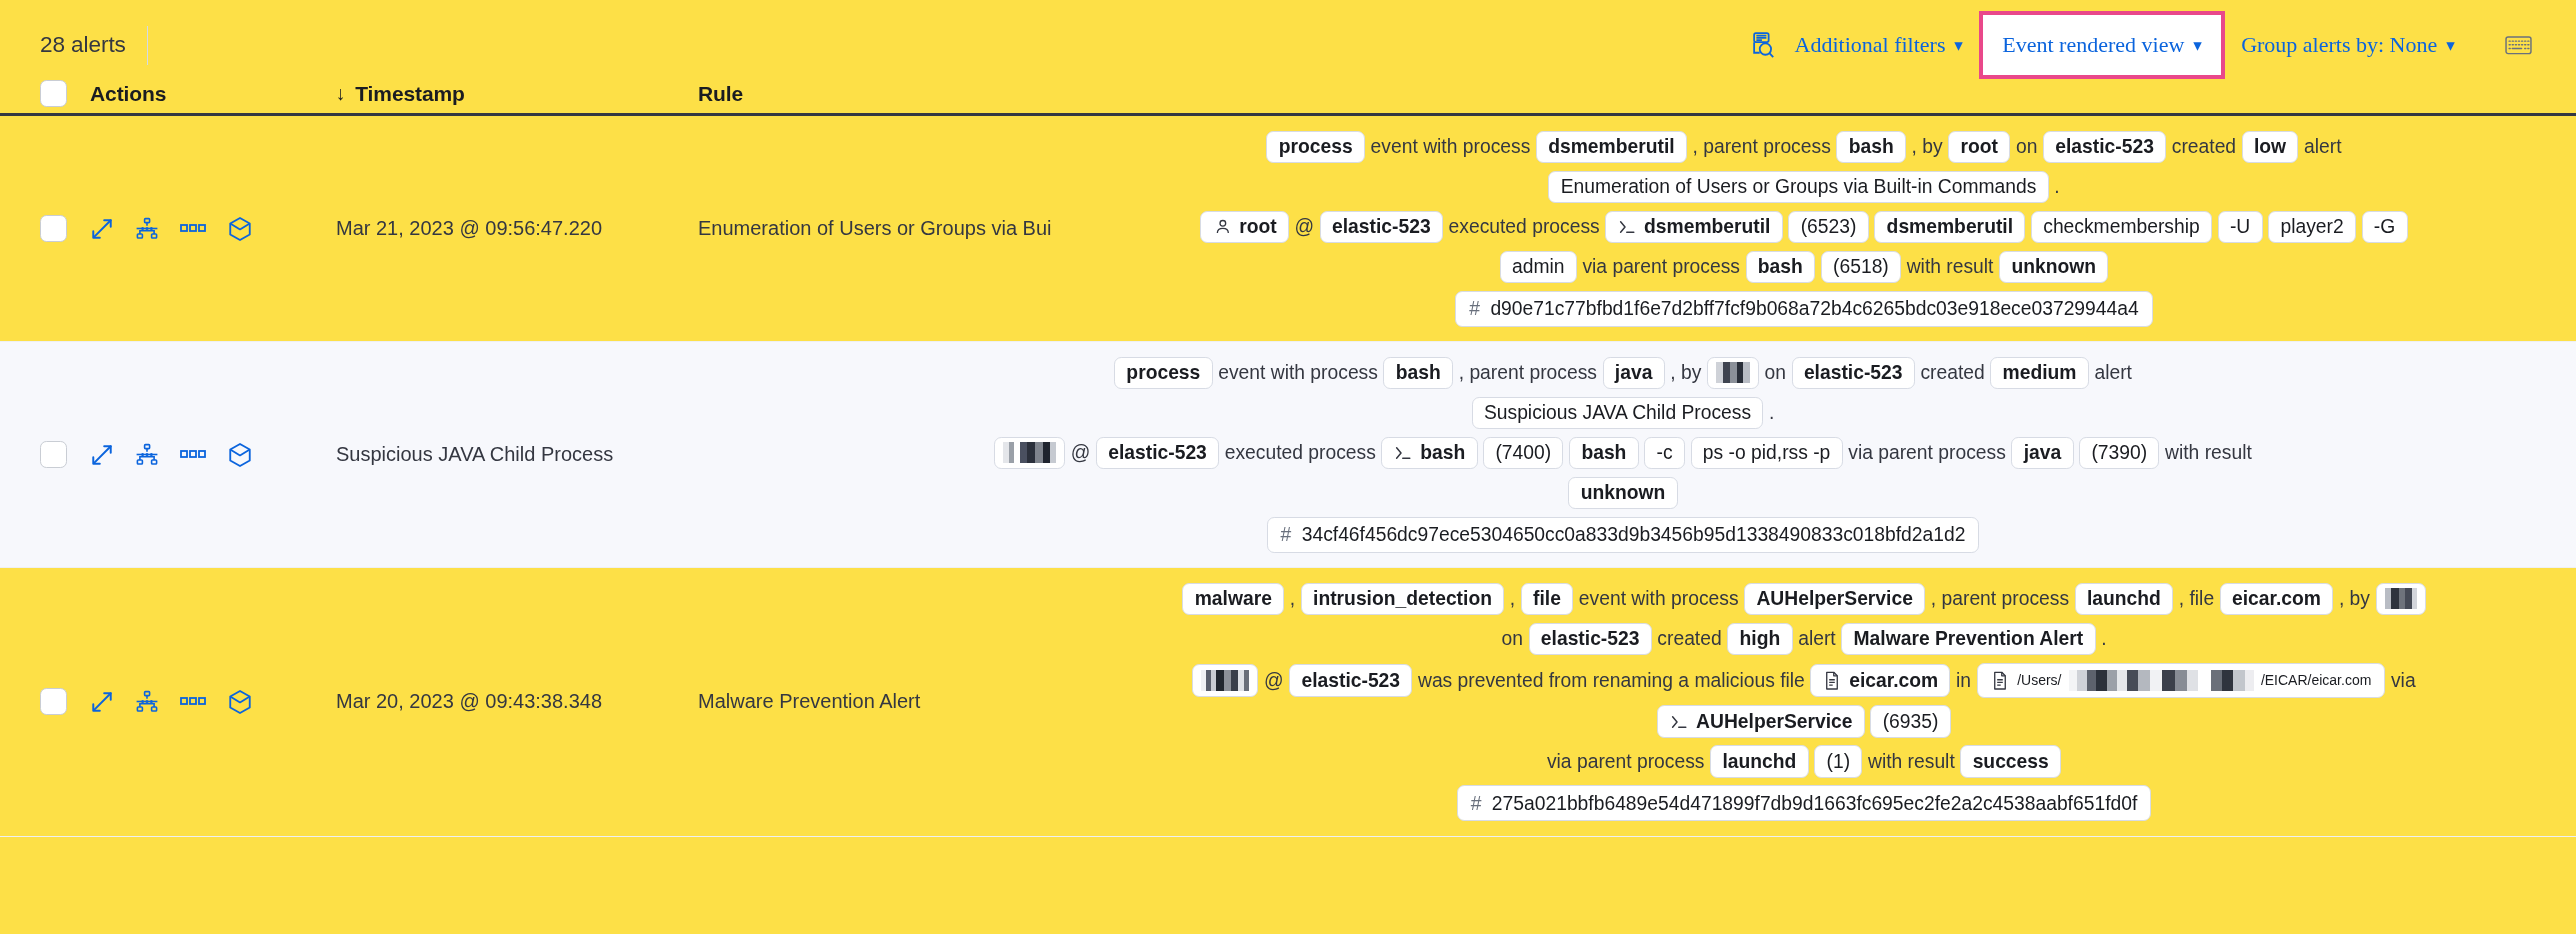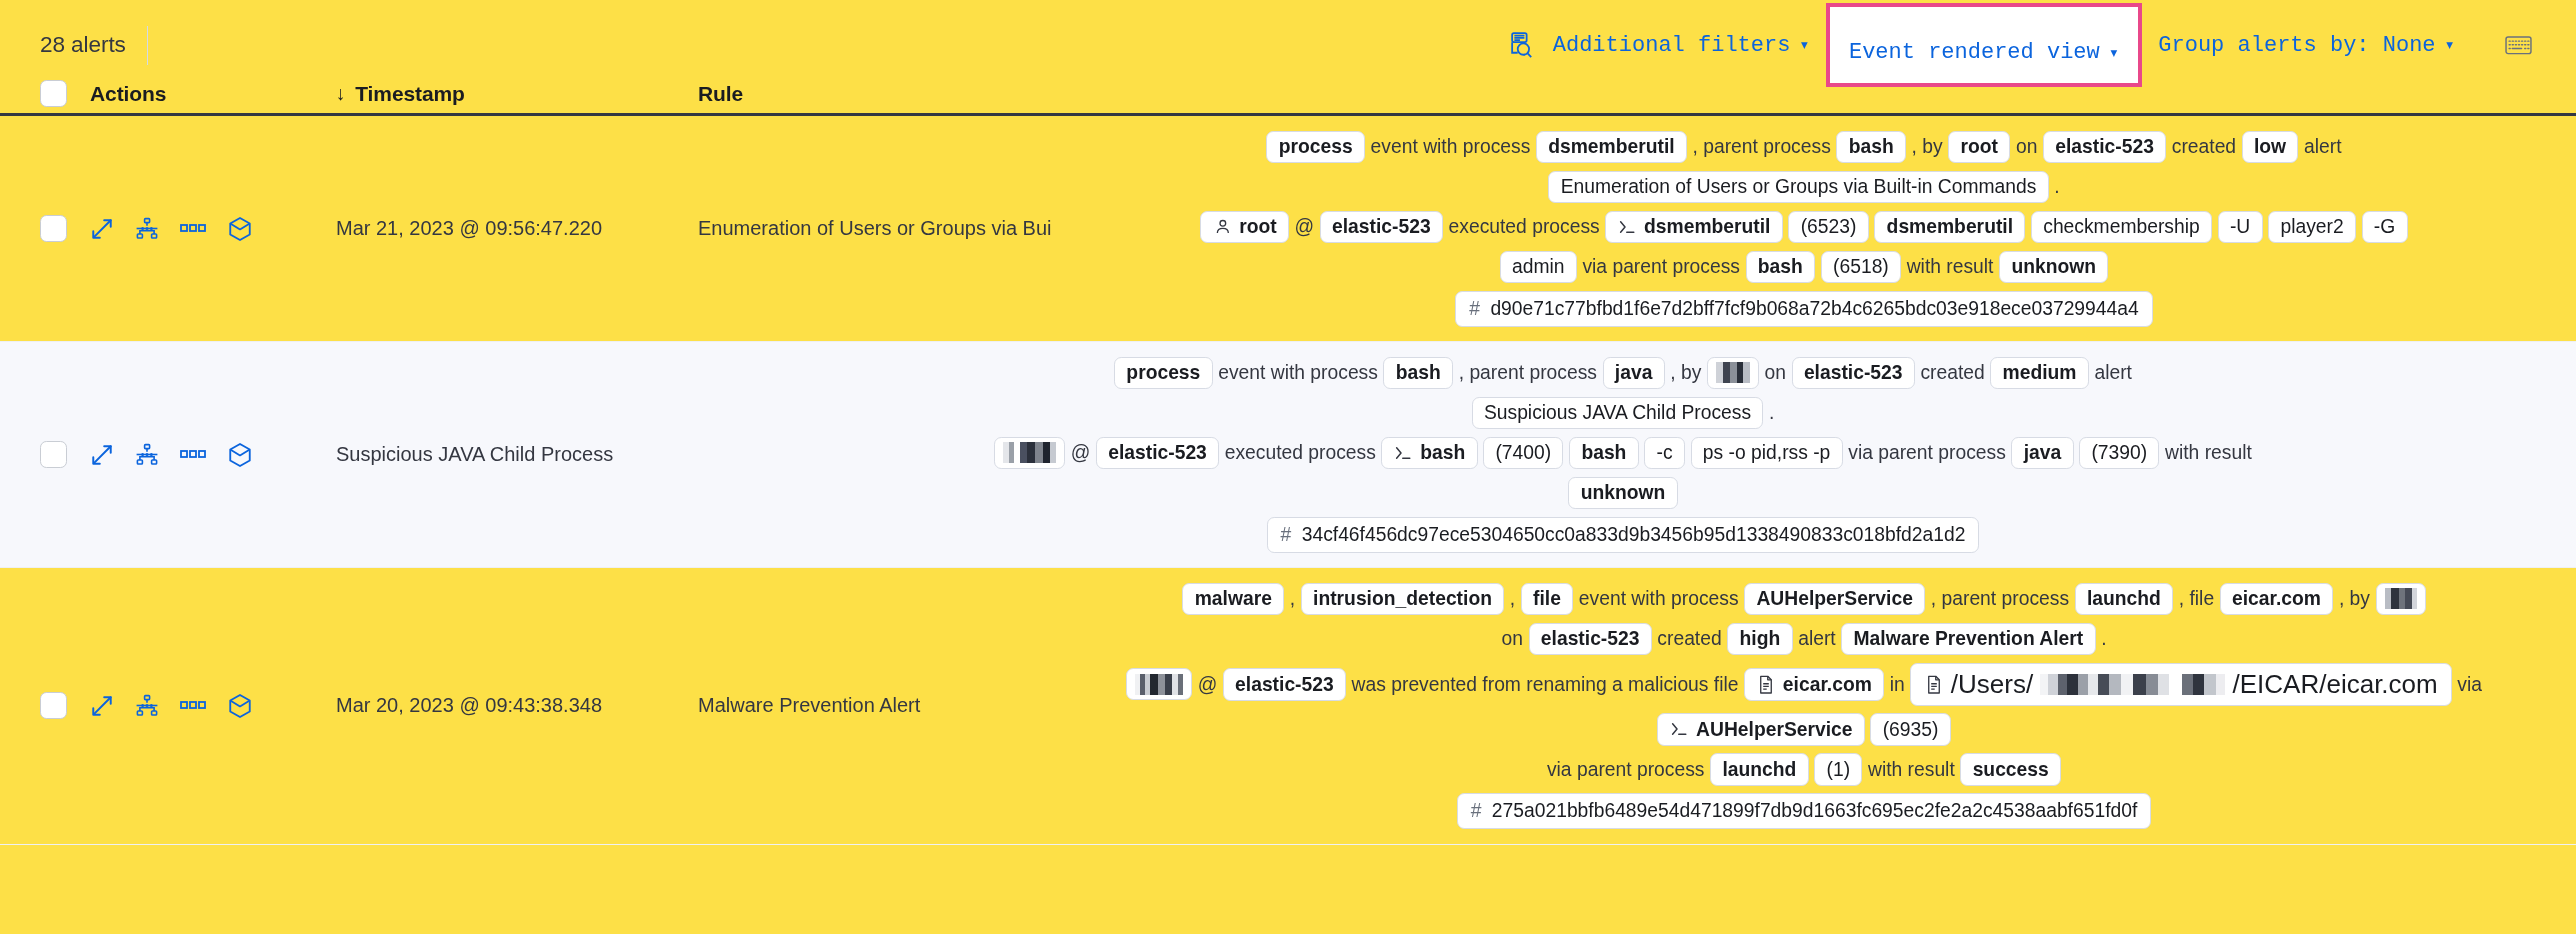--- a/index.html
+++ b/index.html
@@ -32,30 +32,30 @@
     width: 1.6px; height: 39px; background: #d3dae6; margin-left: 21px;
   }
   .toolbar-right {
     margin-left: auto; margin-right: 37px;
     display: flex; align-items: center; gap: 0; height: 48px;
   }
   .tb-btn {
     display: flex; align-items: center; gap: 8.9px;
     font-size: 22px; color: #0b64dd; background: transparent; border: none;
     padding: 4.8px 11.3px; cursor: pointer; white-space: nowrap;
-    font-family: Liberation Mono, monospace;
+    font-family: Liberation Serif, serif;
   }
   .tb-btn .chev { font-size: 17px; line-height: 1; position: relative; top: 0.8px; }
   .icon-btn {
     display:flex; align-items:center; justify-content:center;
     width: 42px; height: 42px; cursor:pointer; background:transparent; border:none;
   }
   .highlight-box {
     border: 4px solid #e9488a;
-    padding: 28px 8px 13px 8px;
+    padding: 12px 8px 13px 8px;
     margin: 0 4.8px;
     display: flex; align-items: center;
     background: #fff;
   }
   .kbd-btn { margin-left: 31px; }
 
   
   .tbl { position: absolute; left: 0; top: 74px; width: 2576px; }
   .thead {
     display: flex; align-items: center; height: 42px;
@@ -100,21 +100,21 @@
   }
   .txt { white-space: pre; }
   .badge {
     display: inline-flex; align-items: center; gap: 7.2px;
     border: 1.6px solid #d7dbe4; border-radius: 7.2px; background: #ffffff;
     padding: 4.8px 11.3px; font-size: 19.3px; color: #1a1c21;
     white-space: nowrap;
   }
   .badge.b-strong { font-weight: 700; }
   .badge.b-hash { font-size: 19.3px; padding: 6.4px 13px; letter-spacing: 0px; }
-  .badge.b-path { padding: 6.4px 13px; font-size: 26px; }
+  .badge.b-path { padding: 6.4px 13px; font-size: 14px; }
   .badge.b-redacted { padding: 4.8px 8px; }
 
   
   .bico { display:inline-flex; width: 19.3px; height: 21px; align-items:center; justify-content:center; flex:0 0 auto; }
   .hashsym { font-weight: 400; color:#69707d; margin-right: 3.2px; }
 
   
   .redact {
     display: inline-block; height: 21px; vertical-align: middle;
     background-repeat: no-repeat;

